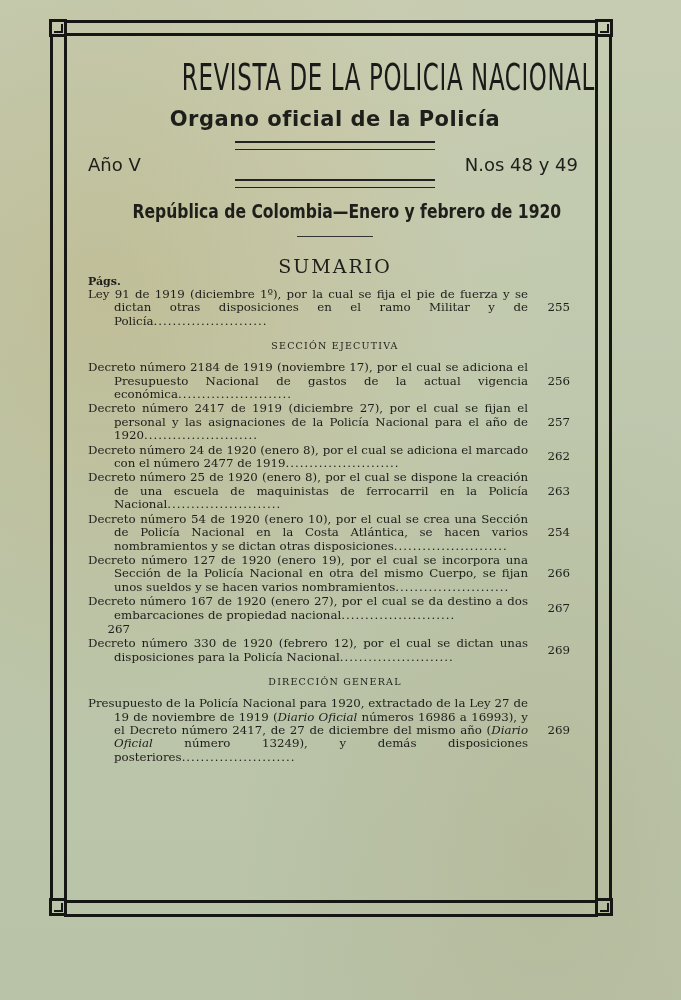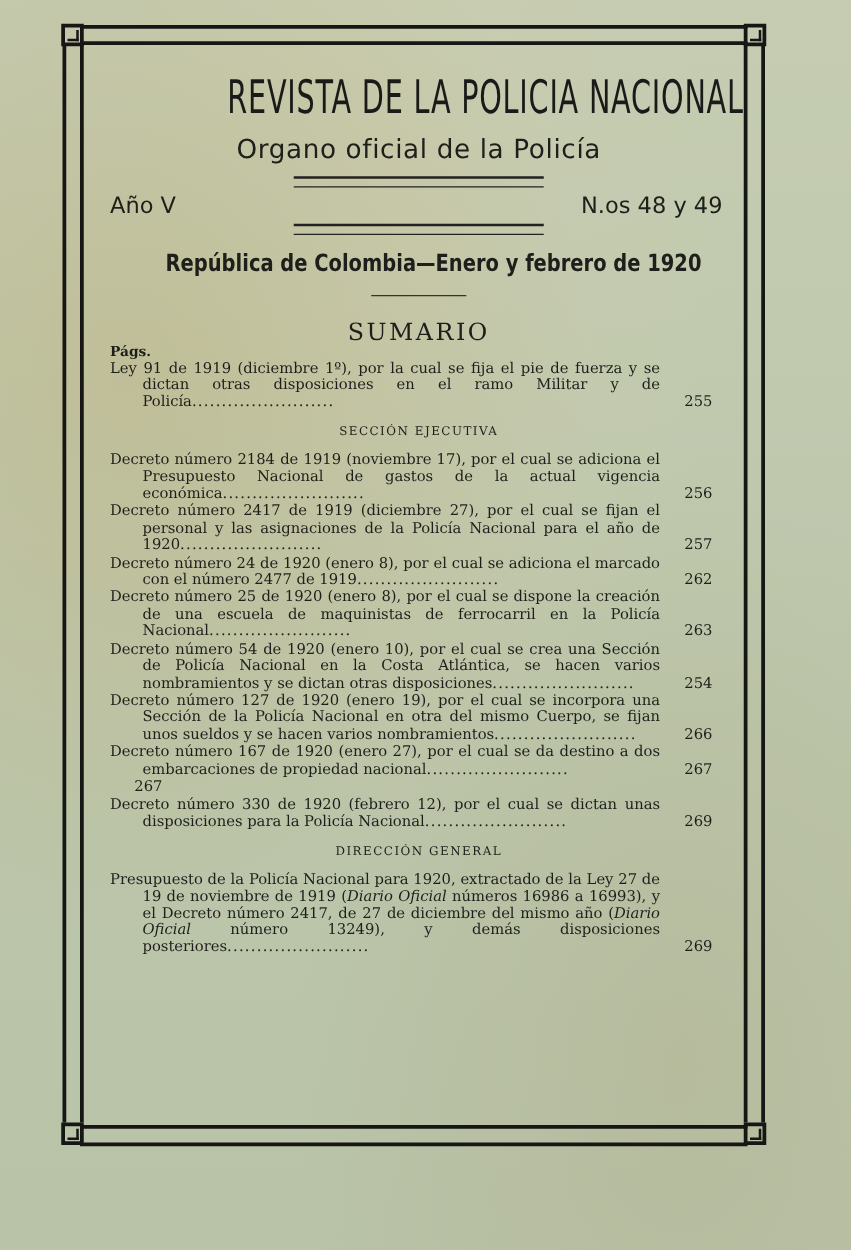--- a/index.html
+++ b/index.html
@@ -32,21 +32,21 @@
     position: absolute; left: 88px; top: 44px; width: 494px;
   }
   .title {
     text-align: center; font-family: "DejaVu Sans", sans-serif;
     font-size: 37px; letter-spacing: 1px; transform: scaleX(0.62);
     transform-origin: center; white-space: nowrap; margin: 12px 0 0 0;
     font-weight: normal; color: #1a1a18;
   }
   .subtitle {
     text-align: center; font-family: "DejaVu Sans", sans-serif;
-    font-size: 21px; font-weight: normal; margin-top: 8px; letter-spacing: 0.5px;
+    font-size: 21px; font-weight: bold; margin-top: 8px; letter-spacing: 0.5px;
   }
   .dbl-rule {
     width: 200px; margin: 10px auto 0; height: 6px;
     border-top: 2px solid #222; border-bottom: 1px solid #222;
   }
   .pubrow {
     display: flex; justify-content: space-between; align-items: baseline;
     font-family: "DejaVu Sans", sans-serif; font-size: 18px; margin-top: 4px;
     padding: 0 4px 0 0;
   }
@@ -58,21 +58,21 @@
   .short-rule { width: 76px; margin: 14px auto 0; border-top: 1px solid #333; }
   .sumario {
     text-align: center; font-family: "DejaVu Serif", serif; font-size: 19px;
     letter-spacing: 2px; margin-top: 18px;
   }
   .pags { text-align: left; font-size: 11px; font-weight: bold; margin-top: -2px; padding-right: 12px; }
   .section-head {
     text-align: center; font-size: 9.5px; letter-spacing: 1.2px; margin: 8px 0 10px;
   }
   .entry {
-    display: flex; align-items: flex-end; font-size: 11.8px; line-height: 13.4px;
+    display: flex; align-items: center; font-size: 11.8px; line-height: 13.4px;
     margin-bottom: 1px;
   }
   .entry .txt { flex: 1; text-align: justify; text-indent: -26px; padding-left: 26px; }
   .entry .txt .dots { letter-spacing: 1px; }
   .entry .pg { width: 42px; text-align: right; padding-right: 12px; flex: none; }
   i { font-style: italic; }
 </style>
 </head>
 <body>
 

